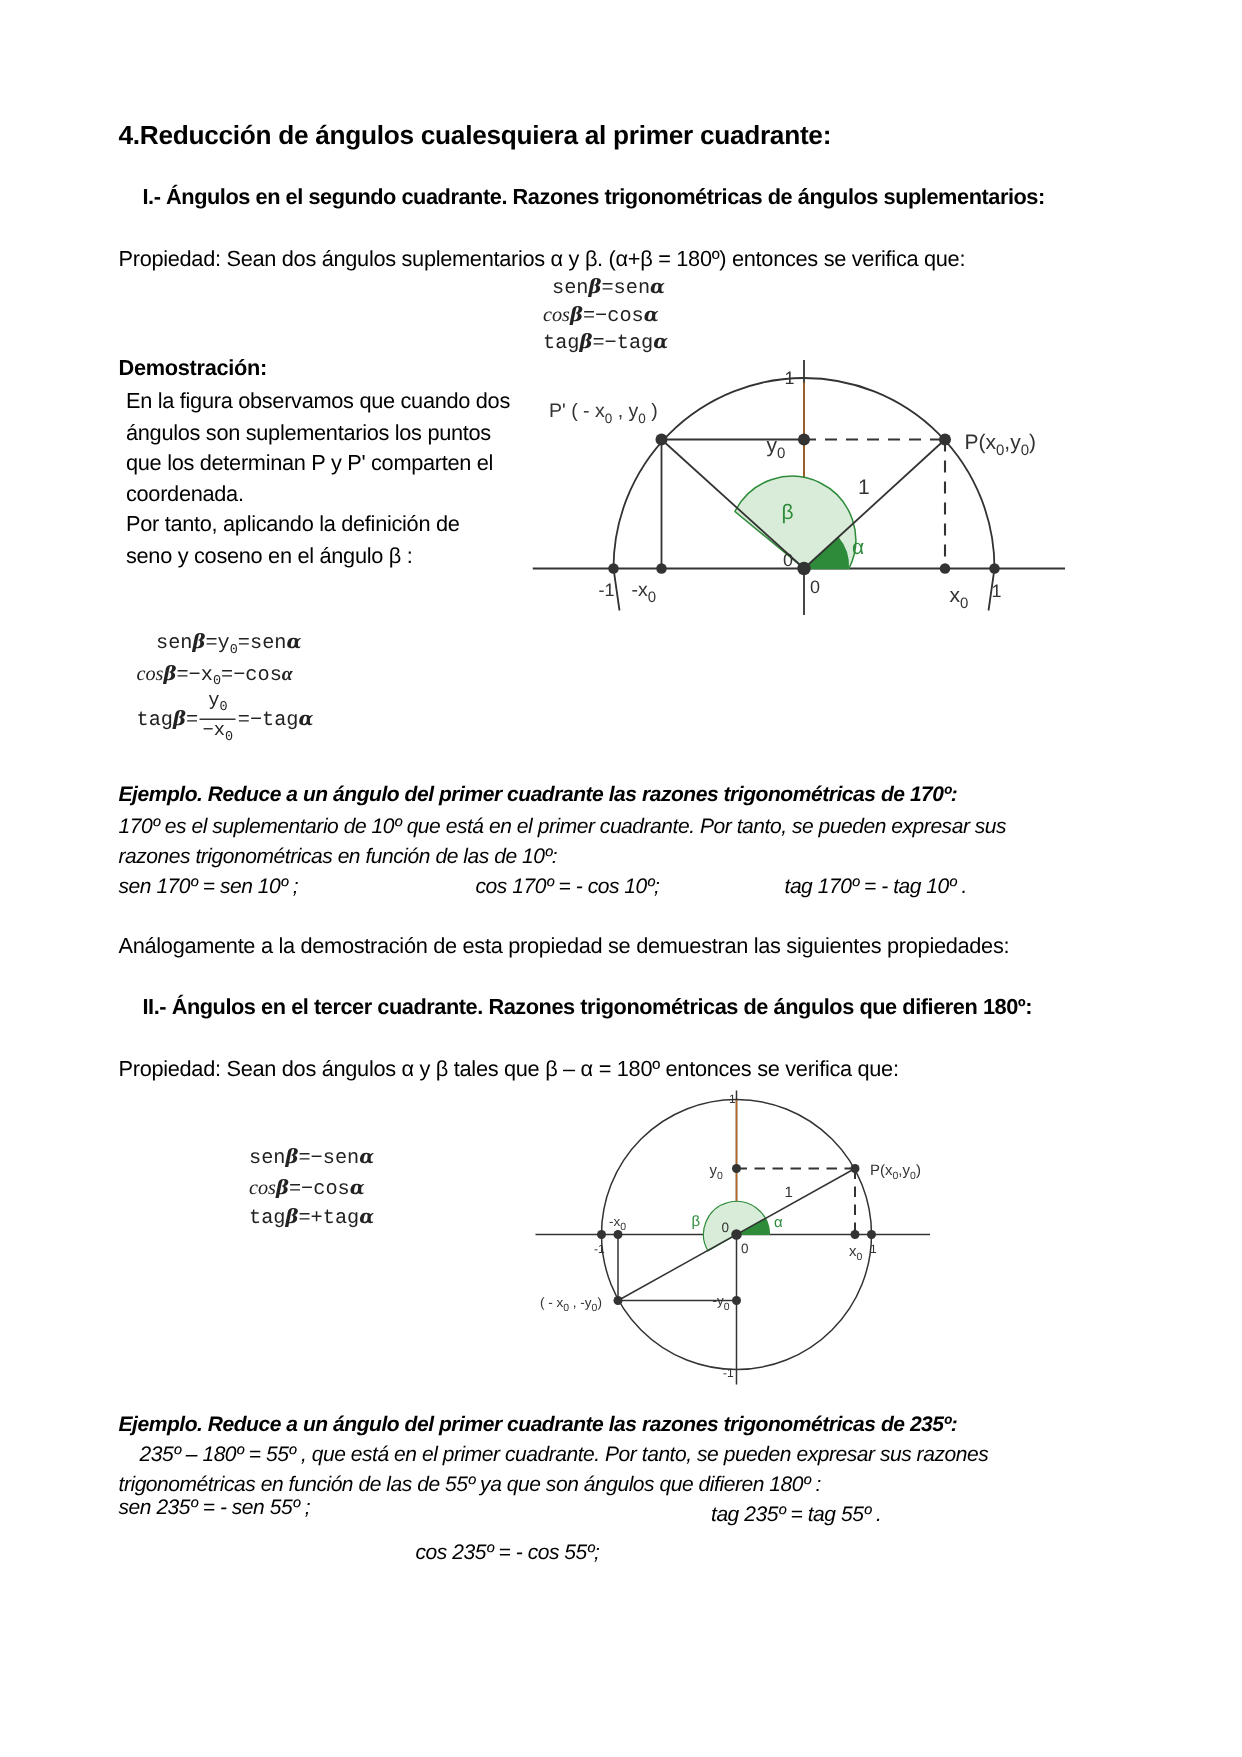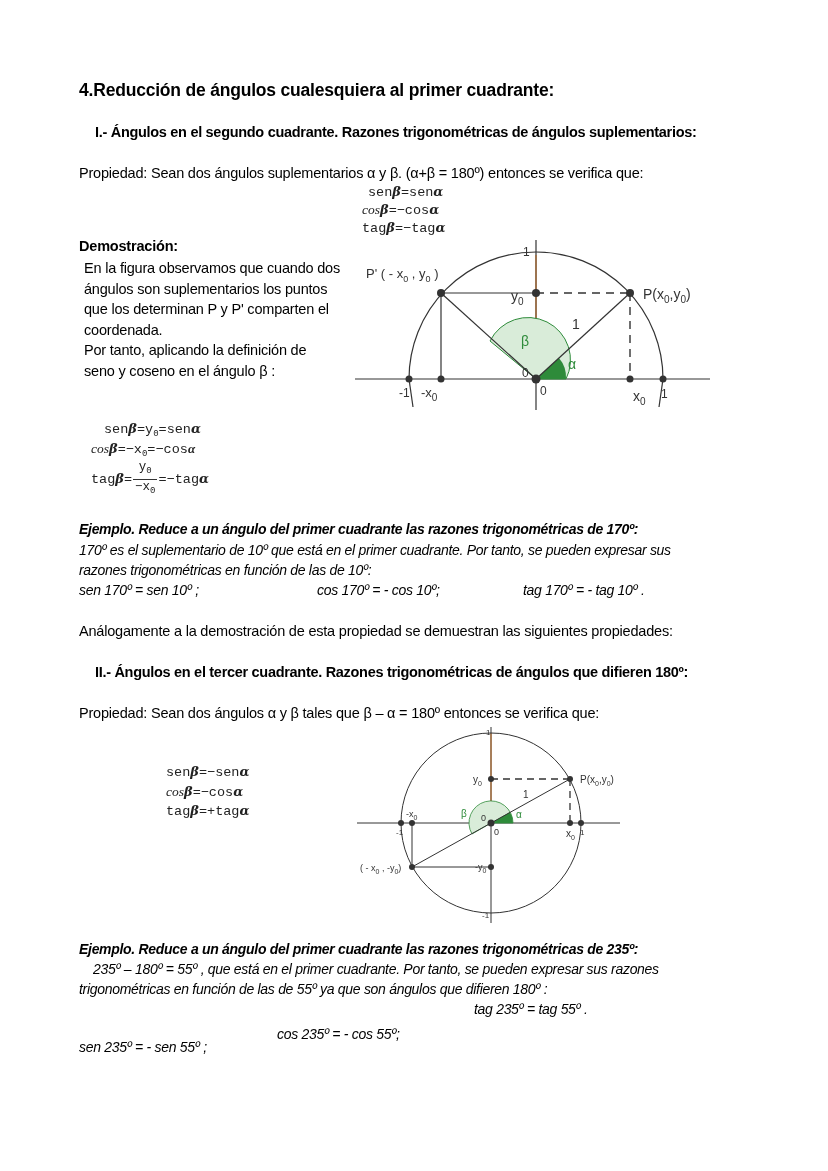--- a/index.html
+++ b/index.html
@@ -155,15 +155,15 @@
   <text x="144" y="110" font-size="9" fill="#333">0</text>
   <text x="136" y="10" font-size="8" fill="#333">1</text>
   <text x="46" y="110" font-size="8" fill="#333">-1</text>
   <text x="132" y="193" font-size="8" fill="#333">-1</text>
   <text x="230" y="110" font-size="8" fill="#333">1</text>
 </svg>
 
 <div class="abs itb" style="left:79px; top:941px;">Ejemplo. Reduce a un ángulo del primer cuadrante las razones trigonométricas de 235º:</div>
 <div class="abs it" style="left:93px; top:961px;">235º – 180º  = 55º , que está en el primer cuadrante. Por tanto, se pueden expresar sus razones</div>
 <div class="abs it" style="left:79px; top:981px;">trigonométricas en función de las de 55º ya que son ángulos que difieren 180º :</div>
-<div class="abs it" style="left:79px; top:1039px;">sen 235º = - sen 55º ;</div>
+<div class="abs it" style="left:79px; top:996px;">sen 235º = - sen 55º ;</div>
 <div class="abs it" style="left:277px; top:1026px;">cos 235º = - cos 55º;</div>
 <div class="abs it" style="left:474px; top:1001px;">tag 235º =  tag 55º .</div>
 
 </body></html>

